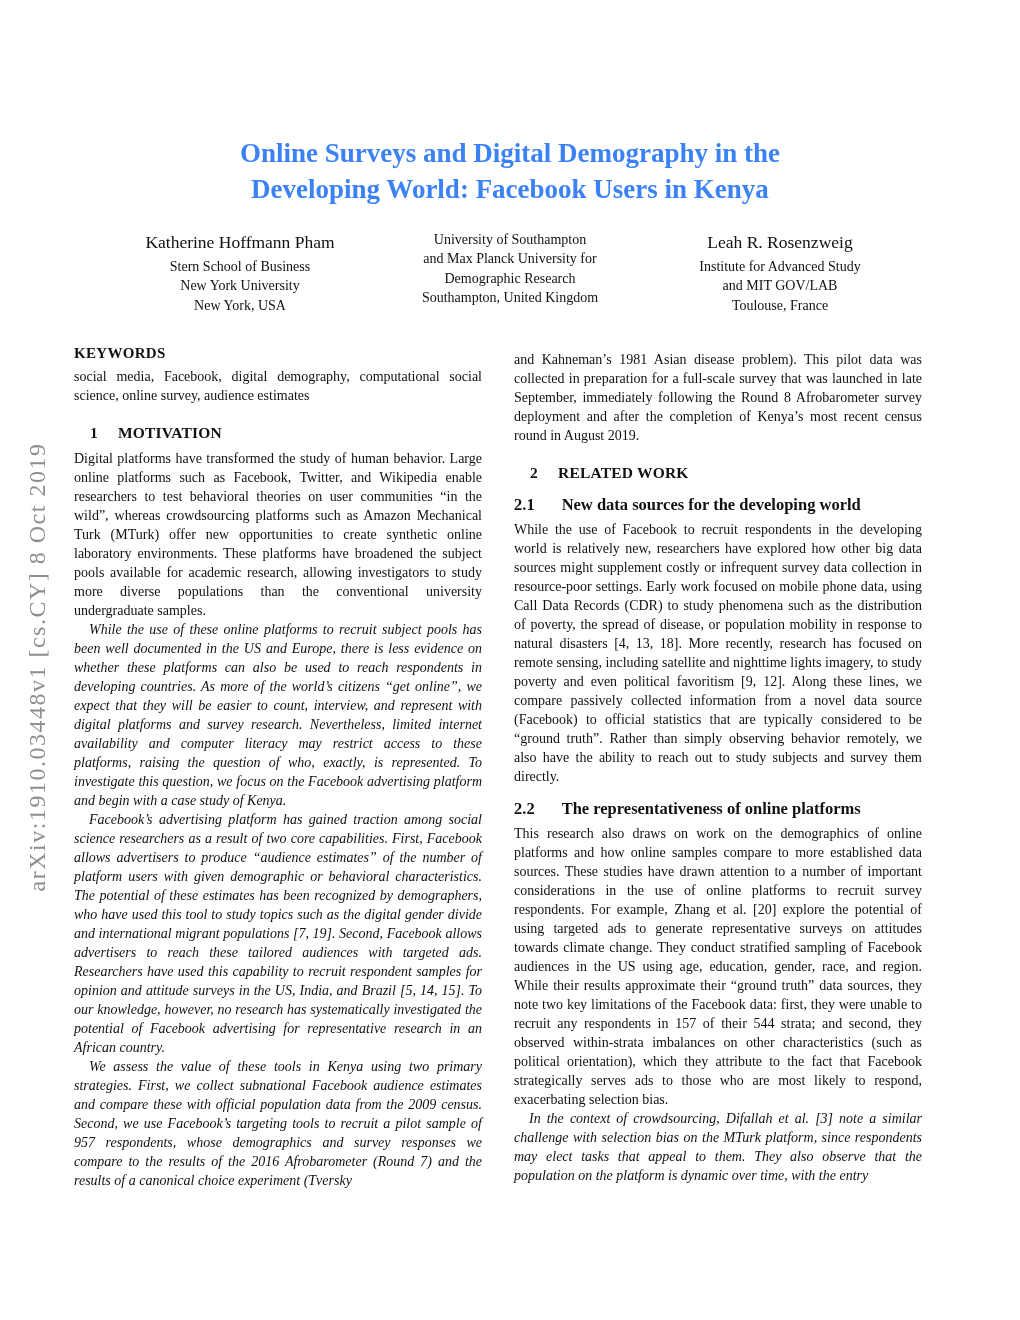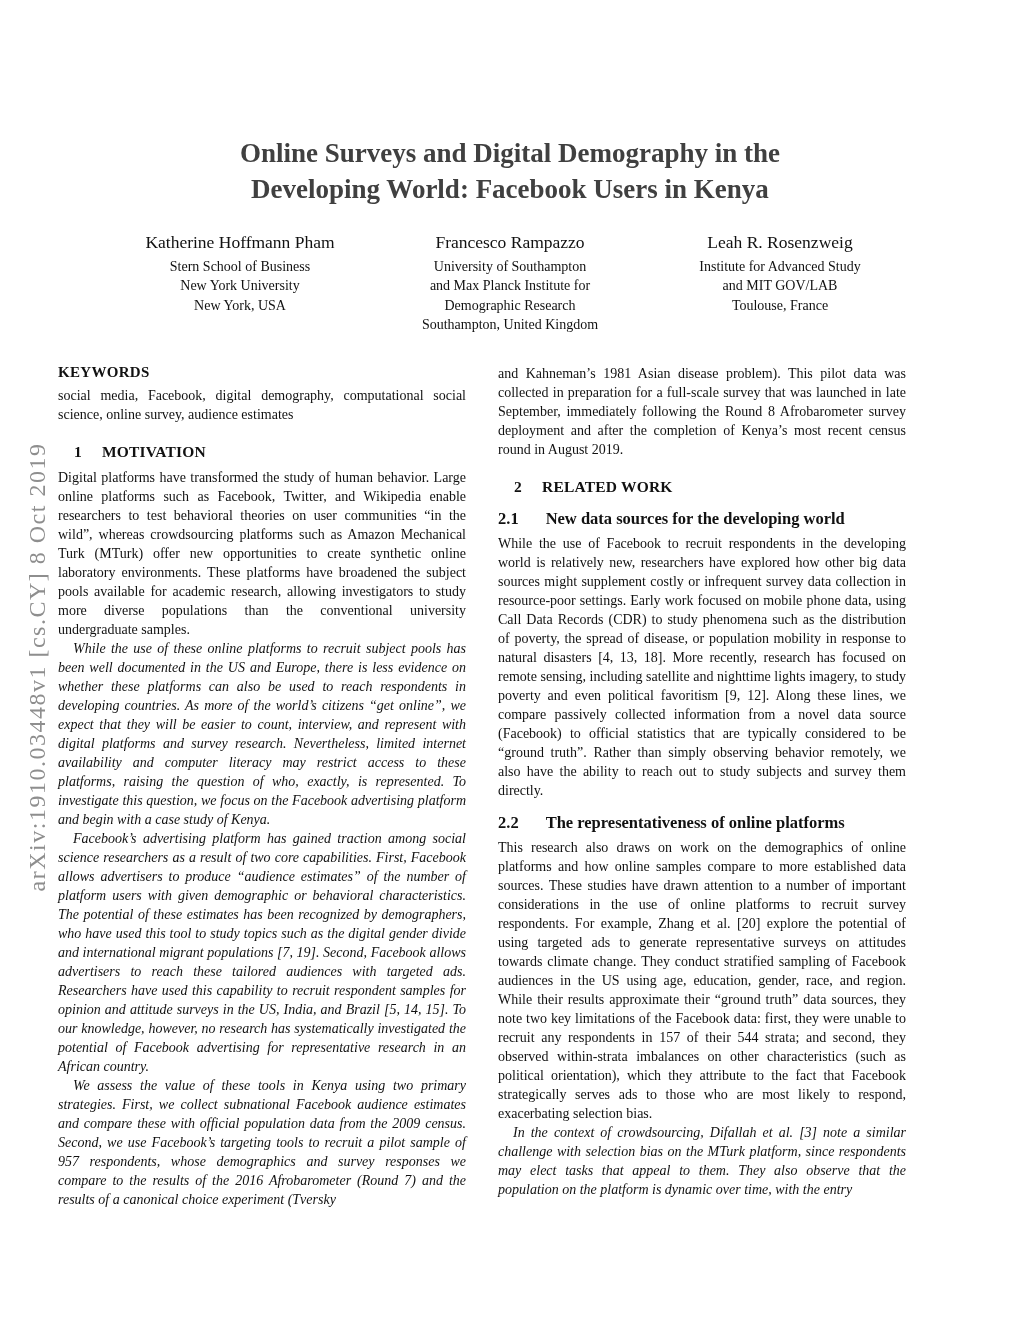--- a/index.html
+++ b/index.html
@@ -29,38 +29,39 @@
     letter-spacing: 1.5px;
     color: #8e8e8e;
   }
   .title {
     margin: 135px auto 0 auto;
     max-width: 660px;
     text-align: center;
     font-size: 27px;
     font-weight: bold;
     line-height: 1.35;
-    color: #404040;
+    color: #3b82f6;
   }
   .authors {
     display: flex;
     justify-content: flex-end;
     margin: 22px 105px 0 105px;
   }
   .author {
     flex: 1 1 33%;
     text-align: center;
     line-height: 1.38;
   }
   .author-name { font-size: 17.5px; margin-bottom: 3px; }
   .author-affil { font-size: 14px; }
   .columns {
     display: flex;
     gap: 32px;
-    padding: 30px 82px 0 58px;
+    padding: 30px 82px 0 74px;
+    align-items: center;
   }
   .col { width: 408px; }
   .kw-heading {
     font-size: 15px;
     font-weight: bold;
     letter-spacing: 0.3px;
     margin-bottom: 5px;
   }
   .sec-heading {
     font-size: 15.5px;
@@ -94,23 +95,22 @@
   <h1 class="title">Online Surveys and Digital Demography in the Developing World: Facebook Users in Kenya</h1>
 
   <div class="authors">
     <div class="author">
       <div class="author-name">Katherine Hoffmann Pham</div>
       <div class="author-affil">Stern School of Business</div>
       <div class="author-affil">New York University</div>
       <div class="author-affil">New York, USA</div>
     </div>
     <div class="author">
-      <div class="author-name">Francesco Rampazzo</div>
       <div class="author-affil">University of Southampton</div>
-      <div class="author-affil">and Max Planck Institute for</div>
+      <div class="author-affil">and Max Planck University for</div>
       <div class="author-affil">Demographic Research</div>
       <div class="author-affil">Southampton, United Kingdom</div>
     </div>
     <div class="author">
       <div class="author-name">Leah R. Rosenzweig</div>
       <div class="author-affil">Institute for Advanced Study</div>
       <div class="author-affil">and MIT GOV/LAB</div>
       <div class="author-affil">Toulouse, France</div>
     </div>
   </div>

